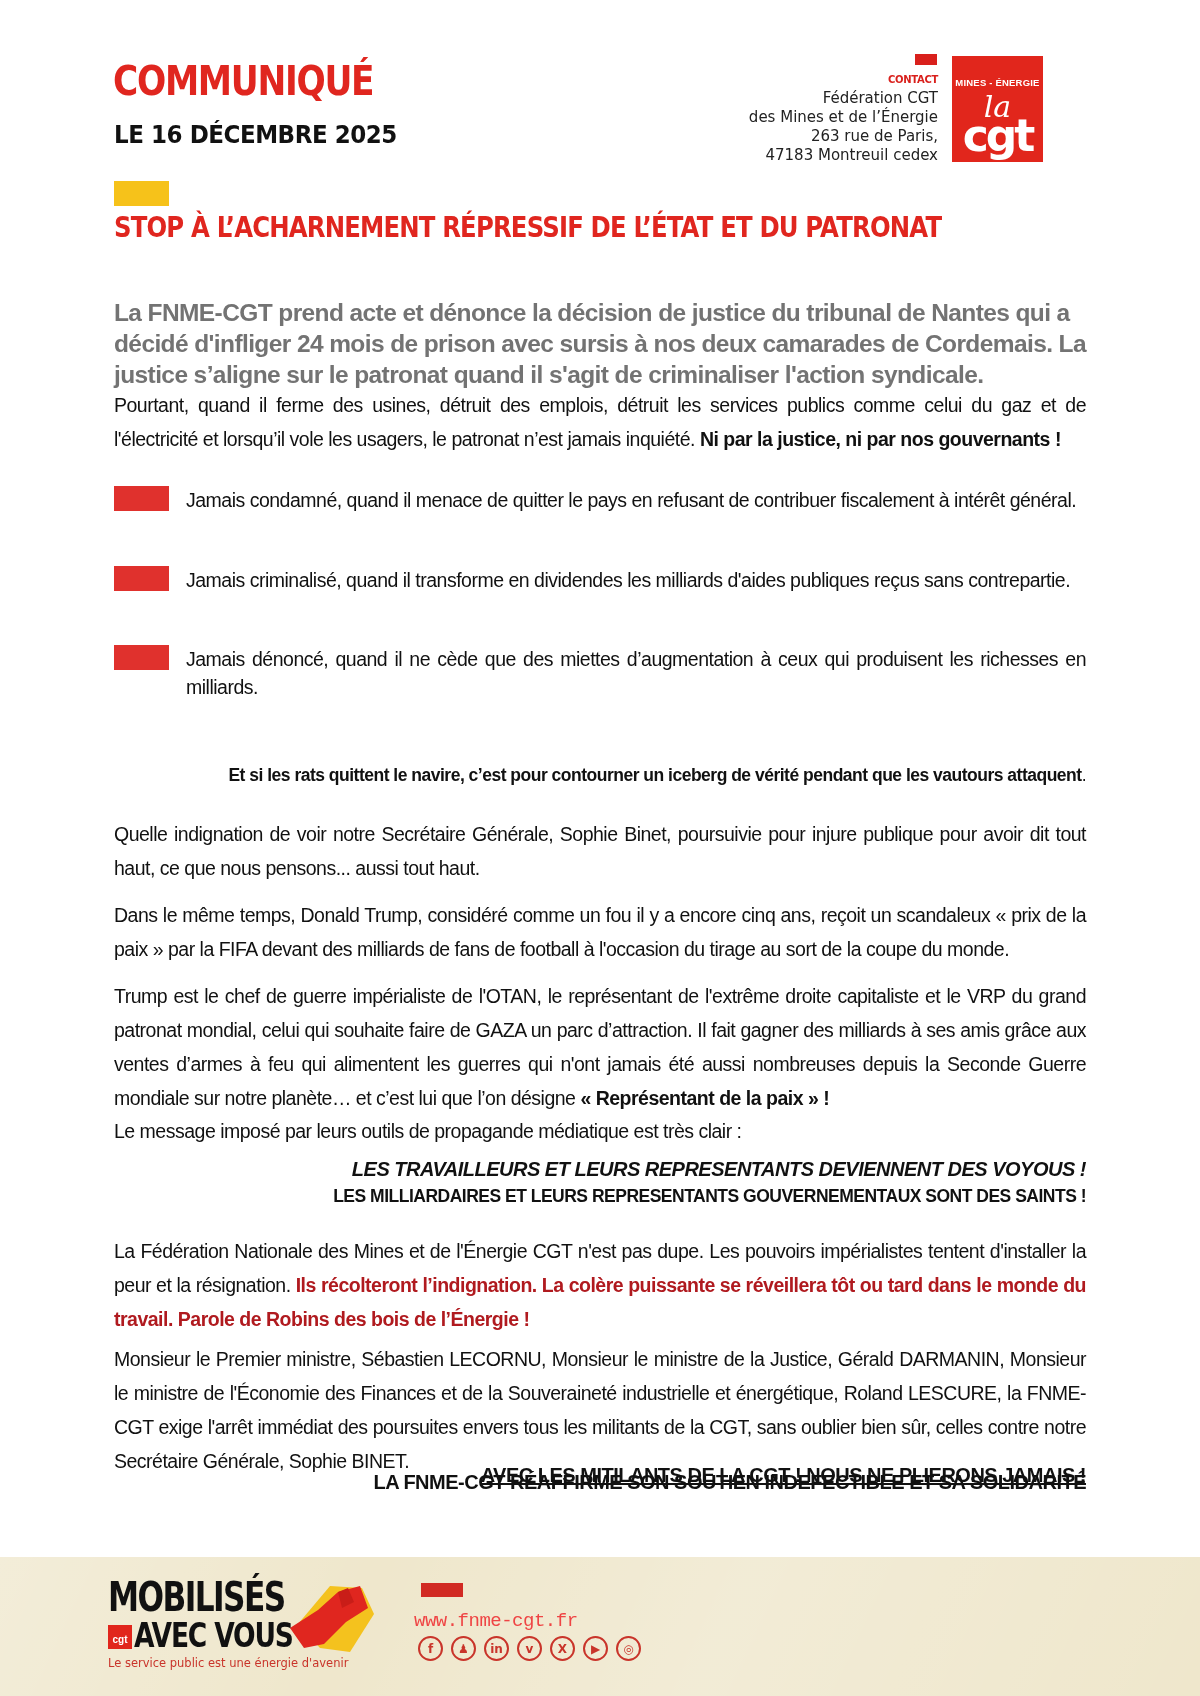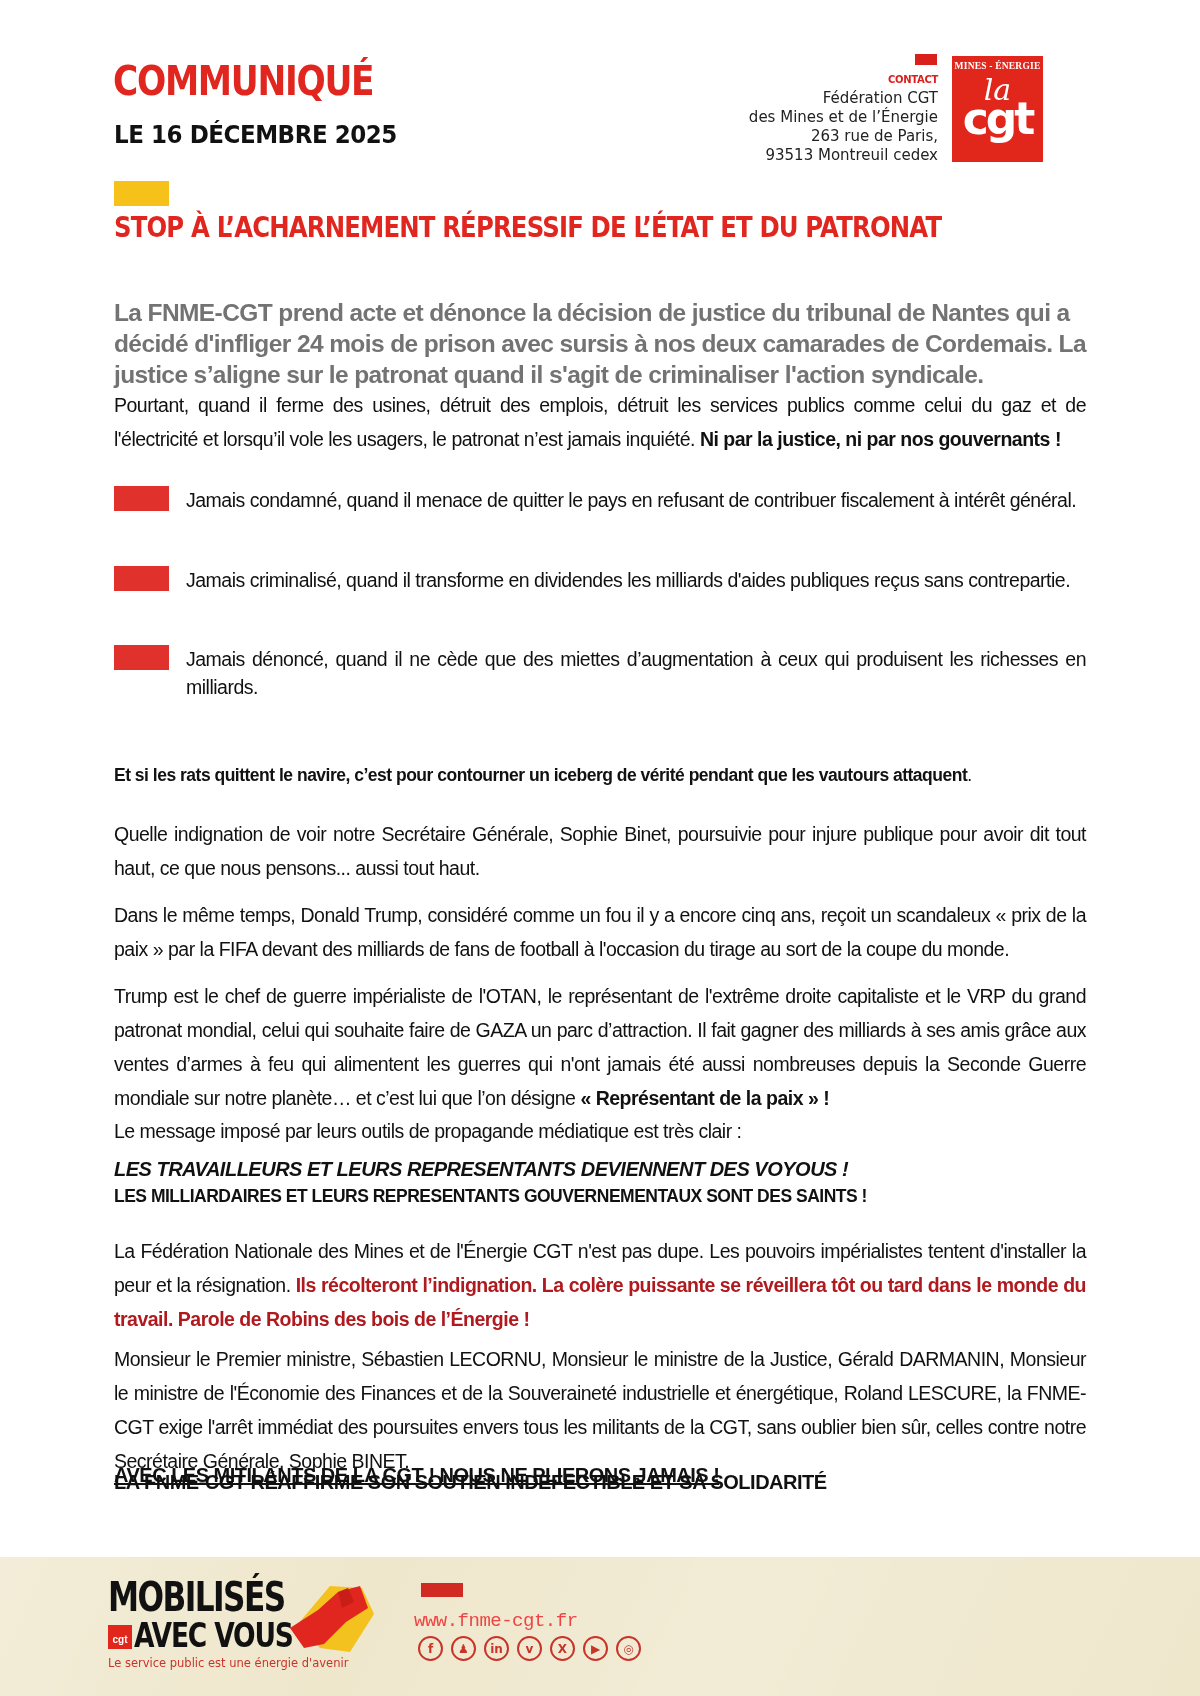--- a/index.html
+++ b/index.html
@@ -23,21 +23,21 @@
   .contact-block {
     right:262px; top:70px; text-align:right; font-size:15px; line-height:19px; color:#222;
     font-family:"DejaVu Sans", sans-serif;
   }
   .contact-label { font-weight:900; color:#d9201c; font-size:10px; letter-spacing:-0.3px; }
 
   .logo {
     left:952px; top:56px; width:91px; height:106px; background:#e1261c; color:#fff;
     text-align:center; overflow:hidden;
   }
-  .logo-top { font-size:9.5px; font-weight:bold; margin-top:5px; letter-spacing:0.2px; font-family:Liberation Serif, serif; }
+  .logo-top { font-size:9.5px; font-weight:bold; margin-top:21px; letter-spacing:0.2px; font-family:Liberation Sans, sans-serif; }
   .logo-la { font-family:"DejaVu Serif", serif; font-style:italic; color:#ffffff; font-size:30px; line-height:26px; margin-top:6px; }
   .logo-cgt { font-family:"DejaVu Sans", sans-serif; font-weight:900; font-size:44px; line-height:40px; letter-spacing:-3px; margin-top:-4px; }
 
   .yellow-mark { left:114px; top:181px; width:55px; height:25px; background:#f6c21a; }
   .headline {
     left:114px; top:210px; font-size:29px; font-weight:900; color:#e0261f; white-space:nowrap;
     font-family:"DejaVu Sans", sans-serif; letter-spacing:-1px; transform:scaleX(0.84); transform-origin:left top;
   }
 
   
@@ -50,21 +50,21 @@
     letter-spacing:-0.5px;
   }
   .para b { font-weight:bold; }
   .red-bold { color:#b01a1f; font-weight:bold; }
 
   .bullet-sq { left:114px; width:55px; height:25px; background:#e0312d; }
   .bullet-text {
     left:186px; width:900px; font-size:19.5px; line-height:27.5px; color:#111; text-align:justify; letter-spacing:-0.5px;
   }
 
-  .center-bold { left:114px; width:972px; text-align:left; font-weight:bold; color:#111; letter-spacing:-0.5px; }
+  .center-bold { left:114px; width:972px; text-align:right; font-weight:bold; color:#111; letter-spacing:-0.5px; }
 
   
   .footer {
     left:0; top:1557px; width:1200px; height:139px;
     background:#efe7cc;
     background-image:
       linear-gradient(115deg, rgba(255,255,255,0.25) 0%, rgba(255,255,255,0) 30%, rgba(255,255,255,0.2) 60%, rgba(255,255,255,0) 100%);
   }
   .mob-title {
     left:108px; top:1577px; font-family:"DejaVu Sans", sans-serif; font-weight:900; font-size:40px; color:#111;
@@ -92,21 +92,21 @@
 
 <div class="abs title-communique">COMMUNIQUÉ</div>
 <div class="abs title-date">LE 16 DÉCEMBRE 2025</div>
 
 <div class="abs contact-bar"></div>
 <div class="abs contact-block">
   <div class="contact-label">CONTACT</div>
   <div>Fédération CGT</div>
   <div>des Mines et de l’Énergie</div>
   <div>263 rue de Paris,</div>
-  <div>93513 Montreuil cedex</div>
+  <div>47183 Montreuil cedex</div>
 </div>
 
 <div class="abs logo">
   <div class="logo-top">MINES - ÉNERGIE</div>
   <div class="logo-la">la</div>
   <div class="logo-cgt">cgt</div>
 </div>
 
 <div class="abs yellow-mark"></div>
 <div class="abs headline">STOP À L’ACHARNEMENT RÉPRESSIF DE L’ÉTAT ET DU PATRONAT</div>

